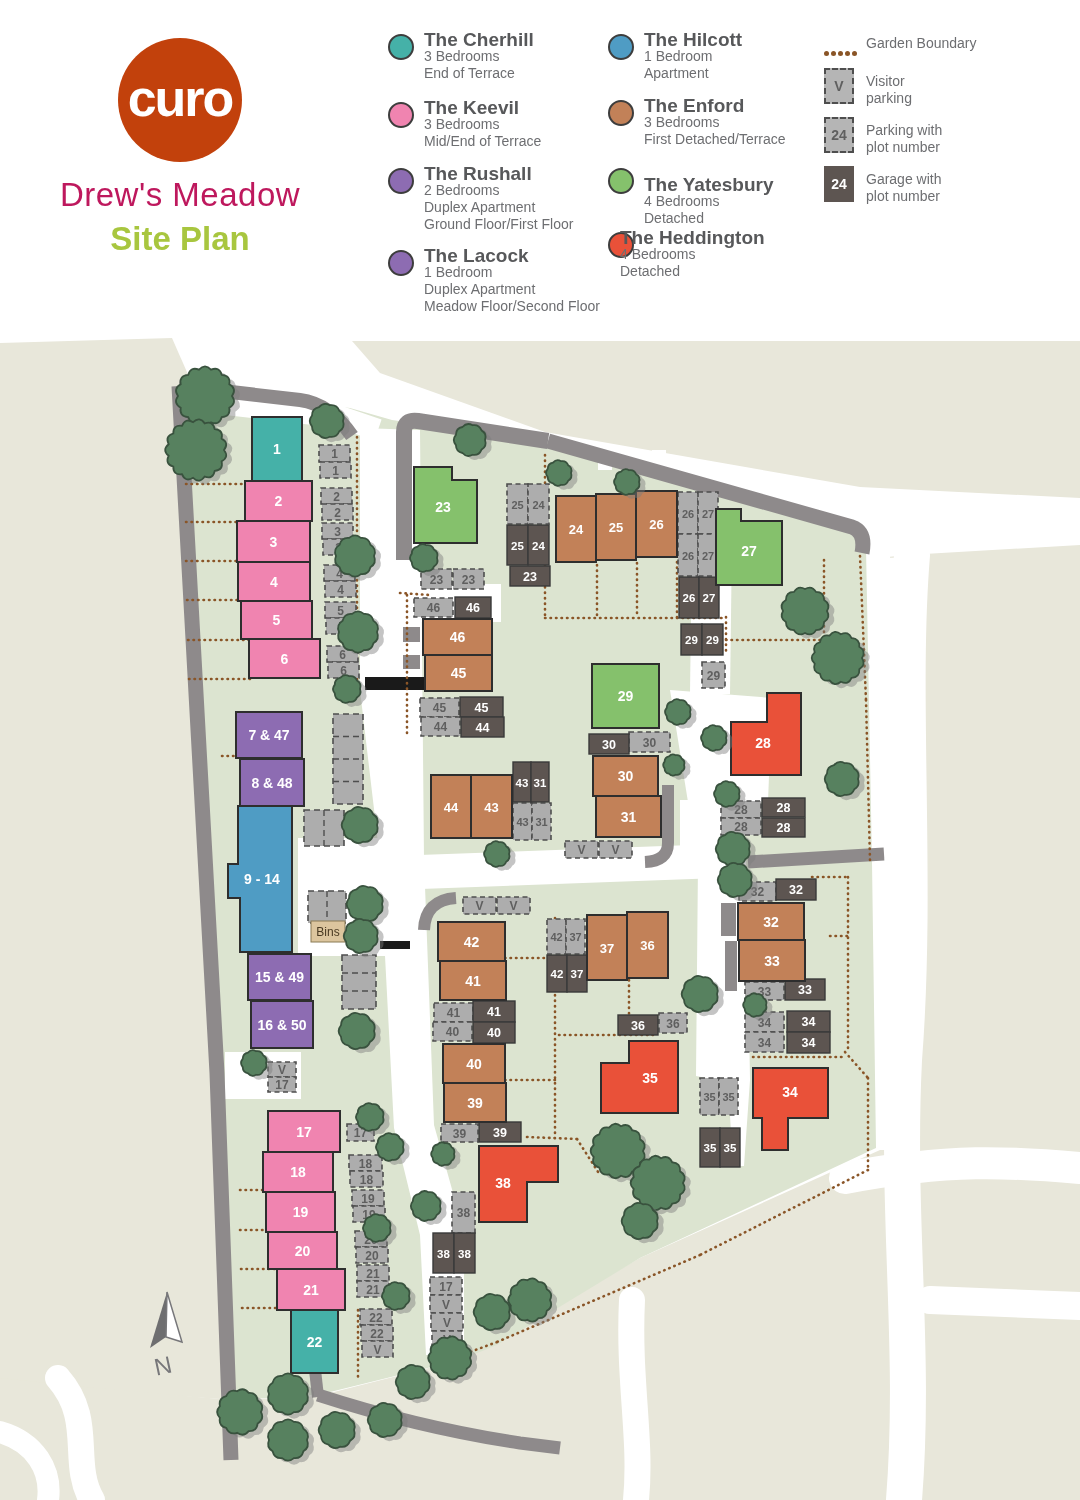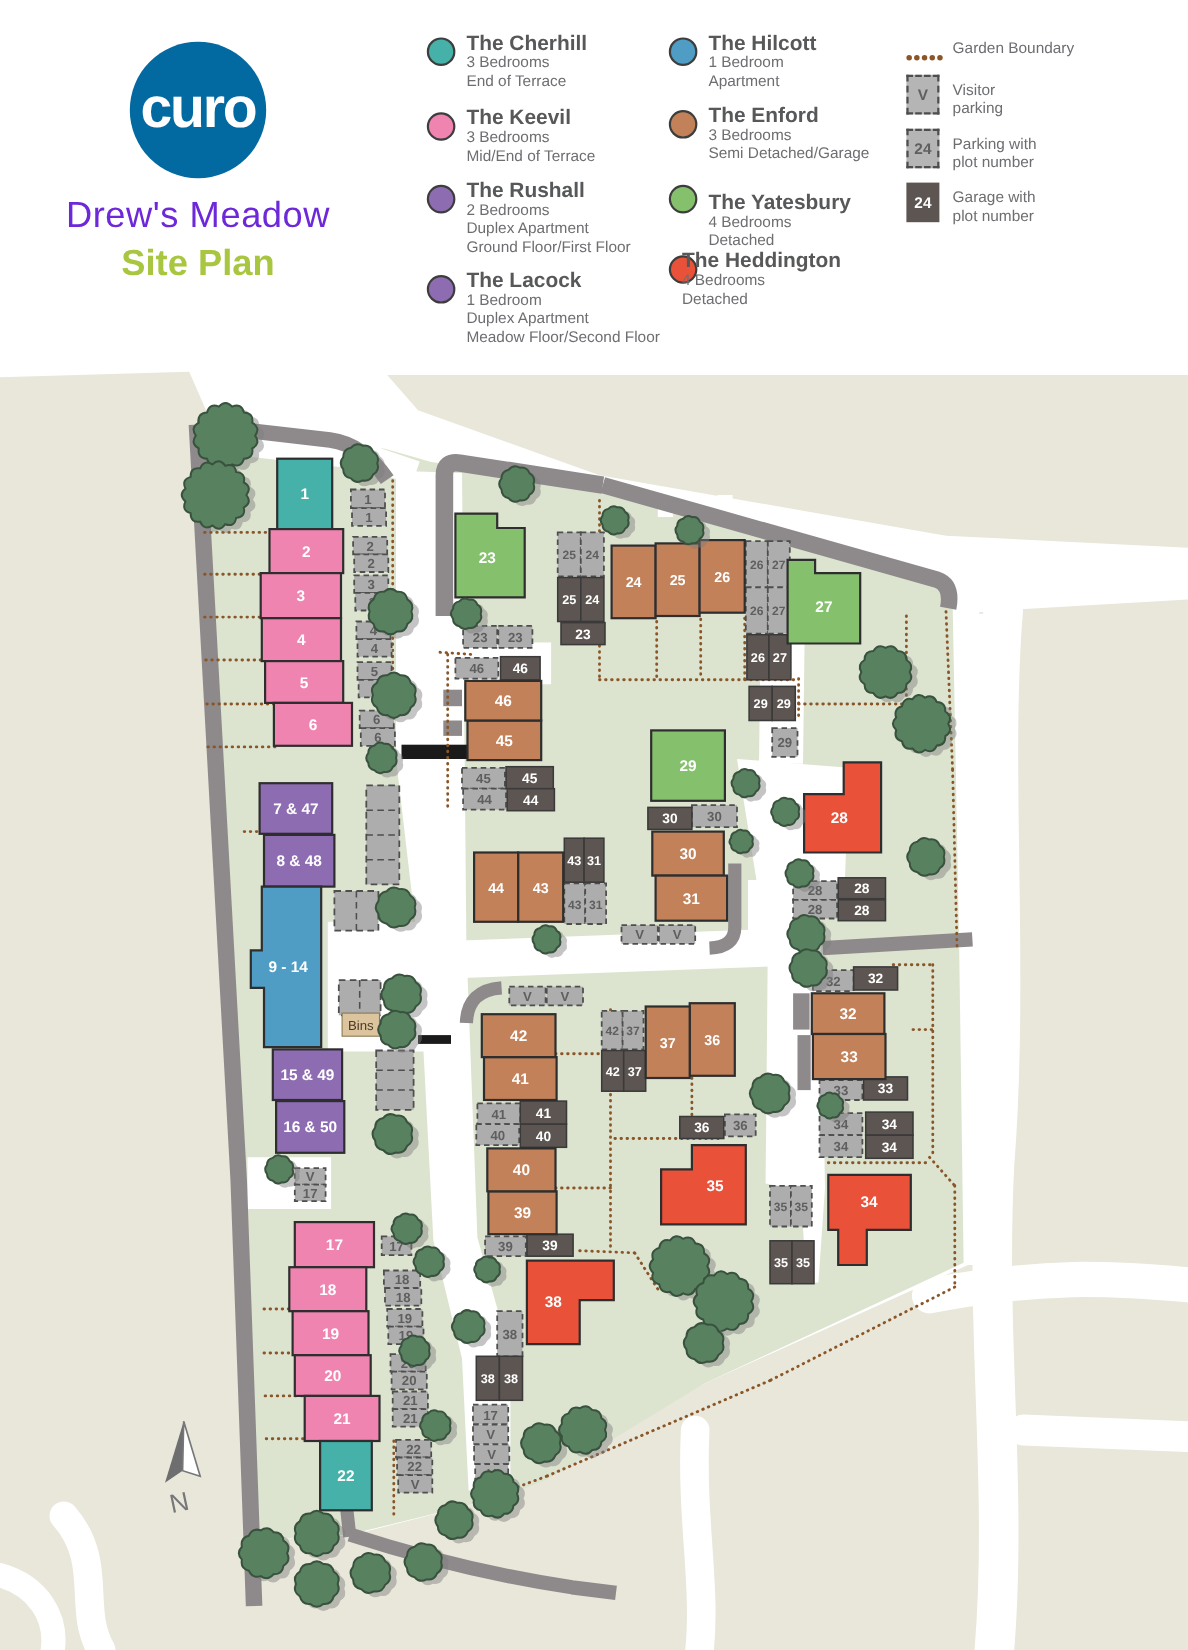--- a/index.html
+++ b/index.html
@@ -3,21 +3,21 @@
 <meta charset="utf-8">
 <style>
   html,body{margin:0;padding:0;background:#fff;}
   #page{position:relative;width:1080px;height:1500px;background:#fff;overflow:hidden;
         font-family:"Liberation Sans",sans-serif;}
   
   #logo{position:absolute;left:118px;top:38px;width:124px;height:124px;border-radius:50%;
         display:flex;align-items:center;justify-content:center;}
   #logo span{color:#fff;font-size:52px;font-weight:bold;letter-spacing:-2px;margin-top:-4px;}
   #title{position:absolute;left:40px;top:176px;width:280px;text-align:center;
-         font-size:33px;color:#6d28d9;letter-spacing:.5px;}
+         font-size:33px;color:#be185d;letter-spacing:.5px;}
   #subtitle{position:absolute;left:40px;top:220px;width:280px;text-align:center;
          font-size:33px;}
   
   .lg-item{position:absolute;}
   .lg-dot{position:absolute;width:26px;height:26px;border-radius:50%;border:2px solid #3d3d3d;box-sizing:border-box;}
   .lg-text{position:absolute;width:220px;}
   .lg-name{font-size:19px;font-weight:bold;color:#57585a;line-height:17px;}
   .lg-line{font-size:14px;color:#6d6e71;line-height:17px;}
   .mk-box{position:absolute;width:30px;height:36px;box-sizing:border-box;
           display:flex;align-items:center;justify-content:center;font-size:14px;font-weight:bold;}
@@ -25,21 +25,21 @@
   .mk-dark{background:#5d5551;color:#fff;}
   .mk-dots{position:absolute;width:36px;height:6px;}
   .mk-dots i{display:inline-block;width:5px;height:5px;border-radius:50%;background:#8a5527;margin-right:2px;}
   svg{position:absolute;left:0;top:0;}
   text{font-family:"Liberation Sans",sans-serif;}
 </style>
 </head>
 <body>
 <div id="page">
 
-<div id="logo" style="background: #0369a1;">
+<div id="logo" style="background: #c2410c;">
   <span>curo</span>
 </div>
 <div id="title">Drew's Meadow</div>
 <div id="subtitle" style="color: rgb(168, 198, 63); font-weight: bold;">Site Plan</div>
 
 <div id="legend">
       <div class="lg-item">
         <span class="lg-dot" style="left: 388px; top: 34px; background: rgb(69, 177, 168);"></span>
         <div class="lg-text" style="left: 424px; top: 31px;">
           <div class="lg-name">The Cherhill</div>
@@ -79,21 +79,21 @@
           <div class="lg-name">The Hilcott</div>
           <div class="lg-line">1 Bedroom</div>
           <div class="lg-line">Apartment</div>
         </div>
       </div>
       <div class="lg-item">
         <span class="lg-dot" style="left: 608px; top: 100px; background: rgb(194, 129, 88);"></span>
         <div class="lg-text" style="left: 644px; top: 97px;">
           <div class="lg-name">The Enford</div>
           <div class="lg-line">3 Bedrooms</div>
-          <div class="lg-line">Semi Detached/Garage</div>
+          <div class="lg-line">First Detached/Terrace</div>
         </div>
       </div>
       <div class="lg-item">
         <span class="lg-dot" style="left: 608px; top: 168px; background: rgb(133, 193, 108);"></span>
         <div class="lg-text" style="left: 644px; top: 176px;">
           <div class="lg-name">The Yatesbury</div>
           <div class="lg-line">4 Bedrooms</div>
           <div class="lg-line">Detached</div>
         </div>
       </div>

